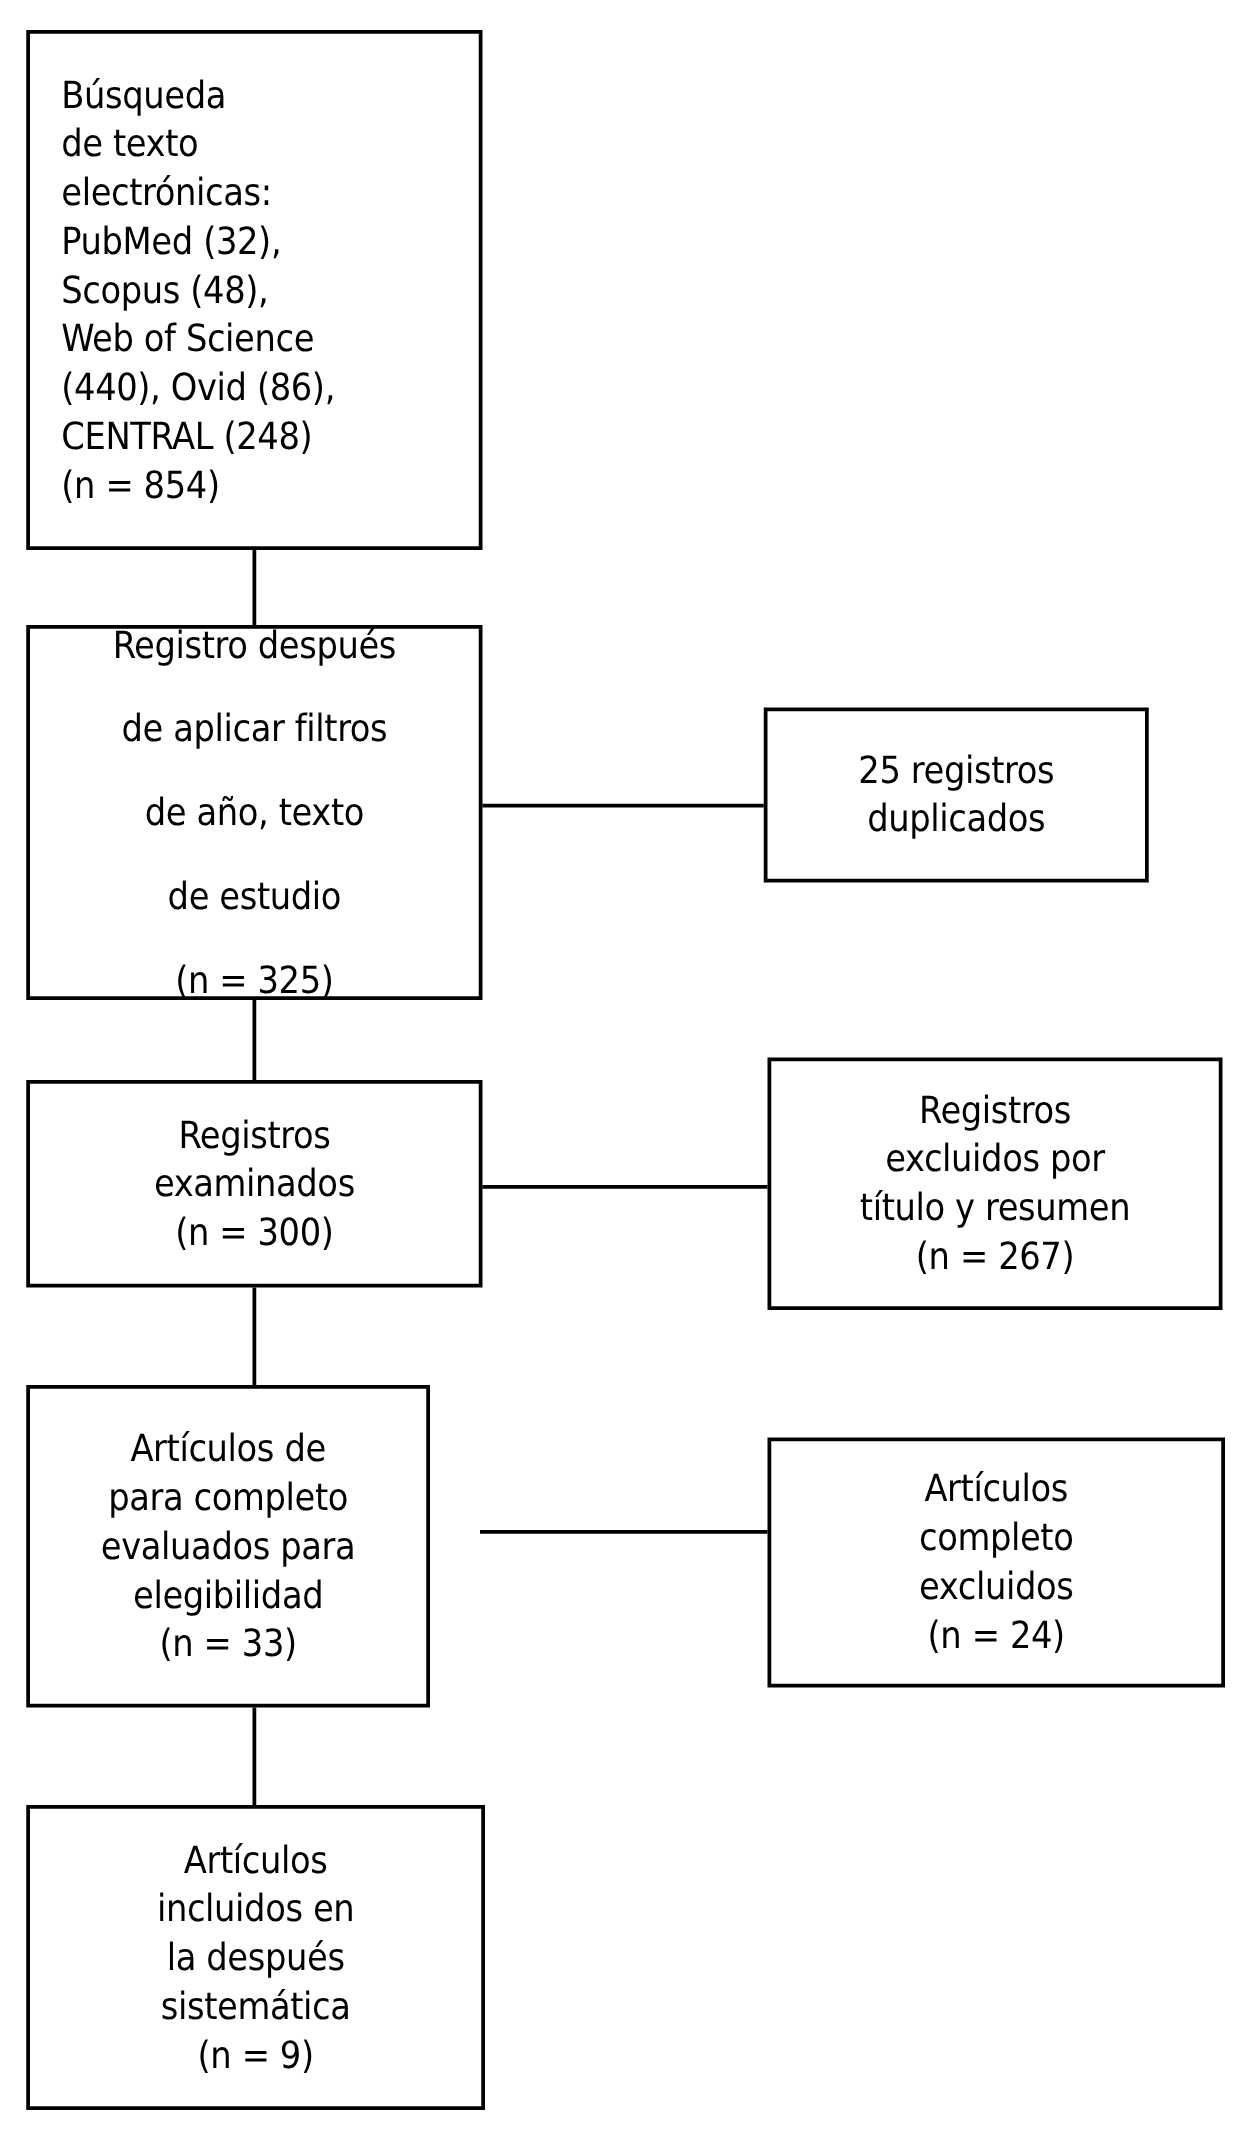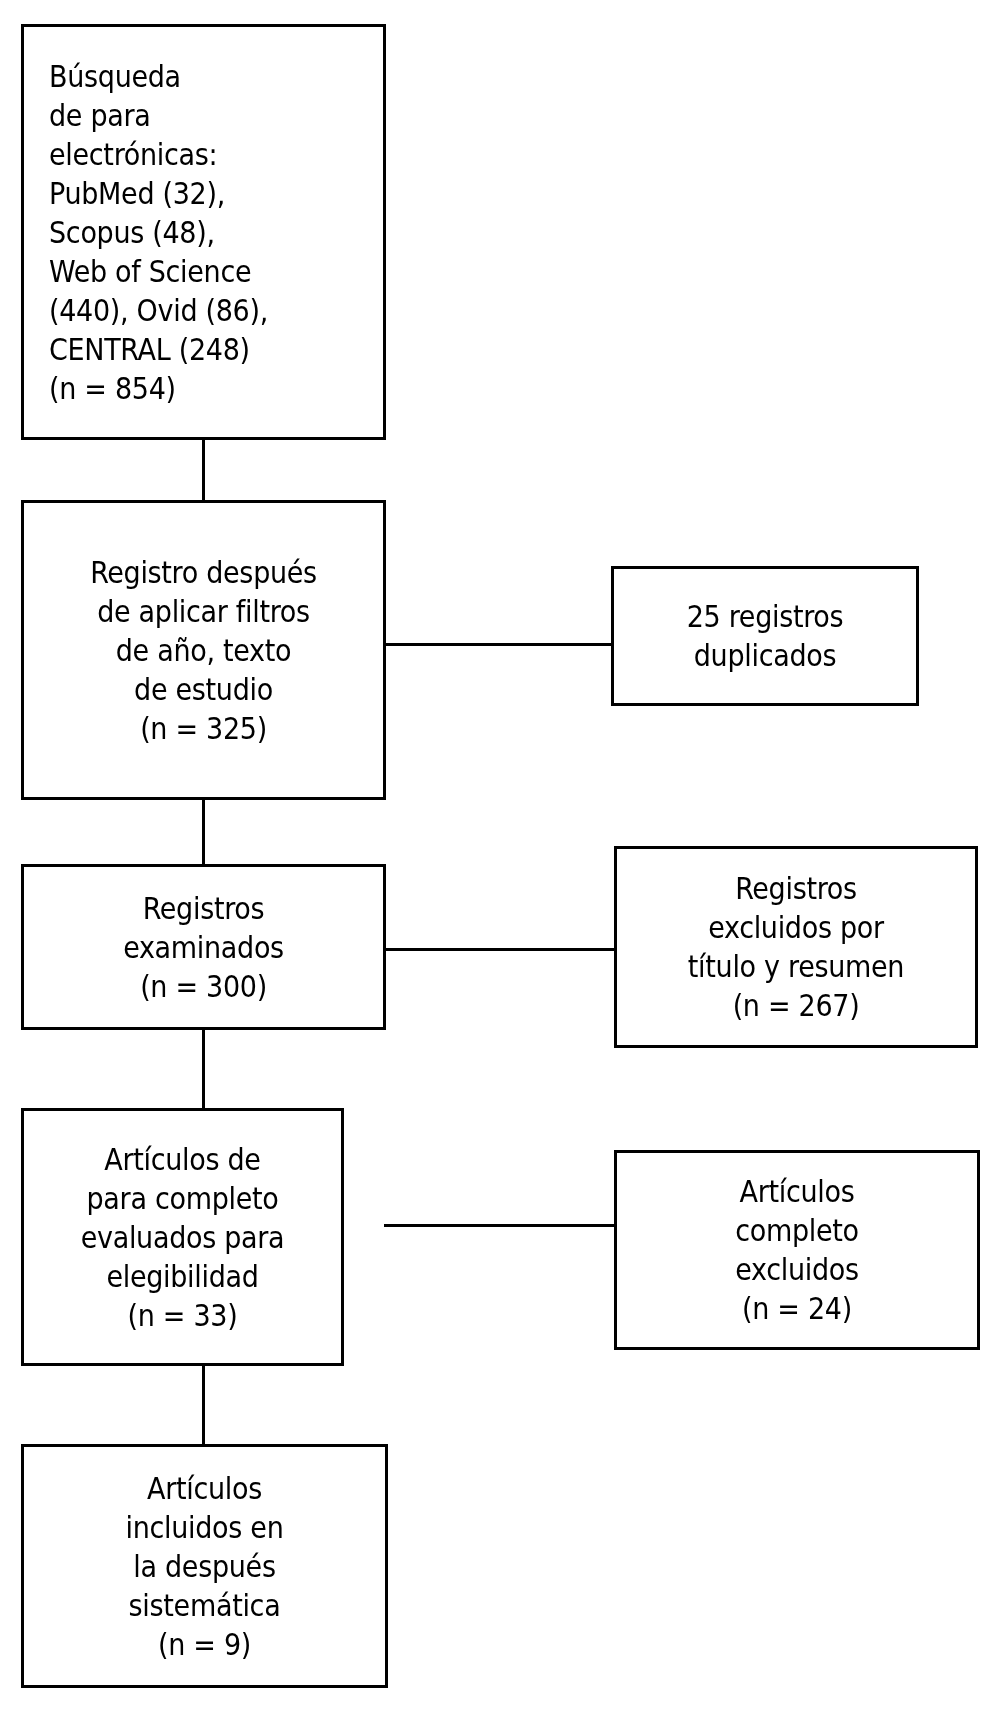--- a/index.html
+++ b/index.html
@@ -31,21 +31,21 @@
   }
   .node .line {
     display: block;
     white-space: pre;
   }
   .node.center { align-items: center; text-align: center; }
   .node.left   { align-items: flex-start; text-align: left; padding-left: 25px; }
 
   
   #node-search      { left: 21px;  top: 24px;   width: 365px; height: 416px; }
-  #node-filtered    { left: 21px;  top: 500px;  width: 365px; height: 300px; }
+  #node-filtered    { left: 21px;  top: 500px;  width: 365px; height: 300px; gap: 28px; }
   #node-screened    { left: 21px;  top: 864px;  width: 365px; height: 166px; }
   #node-fulltext    { left: 21px;  top: 1108px; width: 323px; height: 258px; }
   #node-included    { left: 21px;  top: 1444px; width: 367px; height: 244px; }
 
   
   #node-duplicates  { left: 611px; top: 566px;  width: 308px; height: 140px; }
   #node-excl-title  { left: 614px; top: 846px;  width: 364px; height: 202px; }
   #node-excl-full   { left: 614px; top: 1150px; width: 366px; height: 200px; }
 
   
@@ -71,21 +71,21 @@
   <div class="conn v" id="conn-filtered-screened"></div>
   <div class="conn v" id="conn-screened-fulltext"></div>
   <div class="conn v" id="conn-fulltext-included"></div>
 
   <div class="conn h" id="conn-filtered-duplicates"></div>
   <div class="conn h" id="conn-screened-excl"></div>
   <div class="conn h" id="conn-fulltext-exclfull"></div>
 
   <div class="node left" id="node-search">
     <span class="line">Búsqueda</span>
-    <span class="line">de para</span>
+    <span class="line">de texto</span>
     <span class="line">electrónicas:</span>
     <span class="line">PubMed (32),</span>
     <span class="line">Scopus (48),</span>
     <span class="line">Web of Science</span>
     <span class="line">(440), Ovid (86),</span>
     <span class="line">CENTRAL (248)</span>
     <span class="line">(n = 854)</span>
   </div>
 
   <div class="node center" id="node-filtered">

